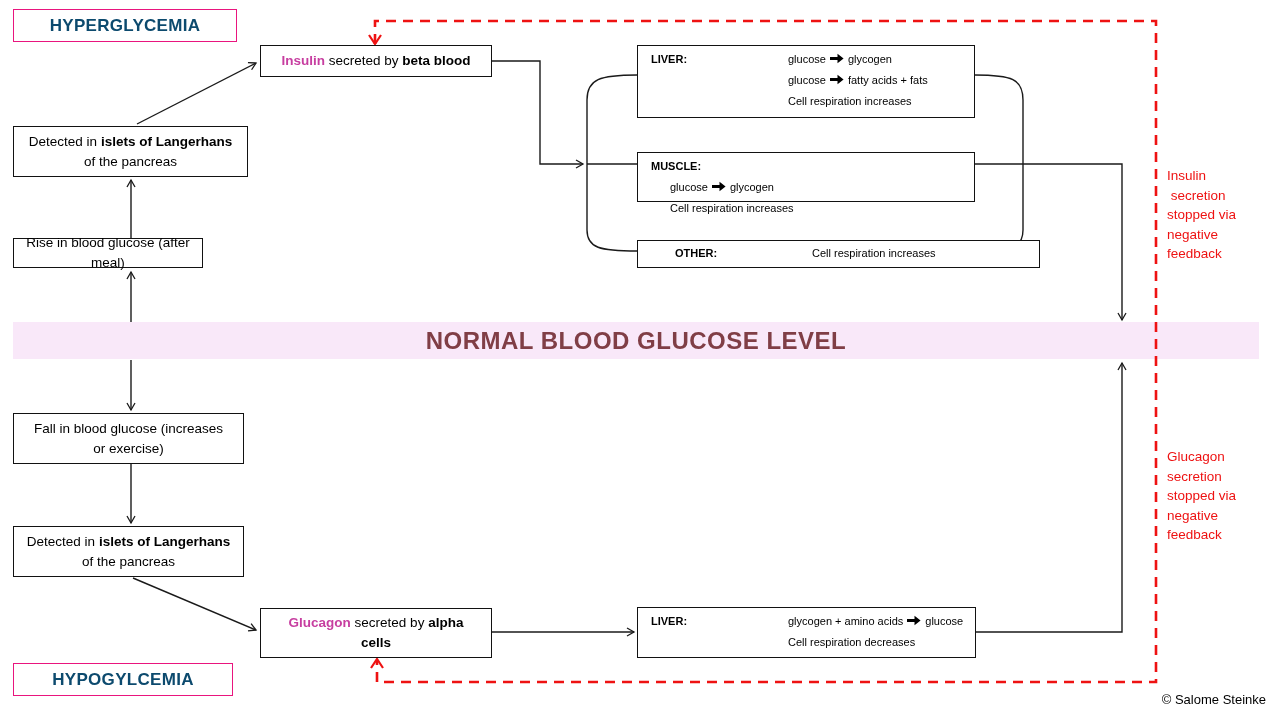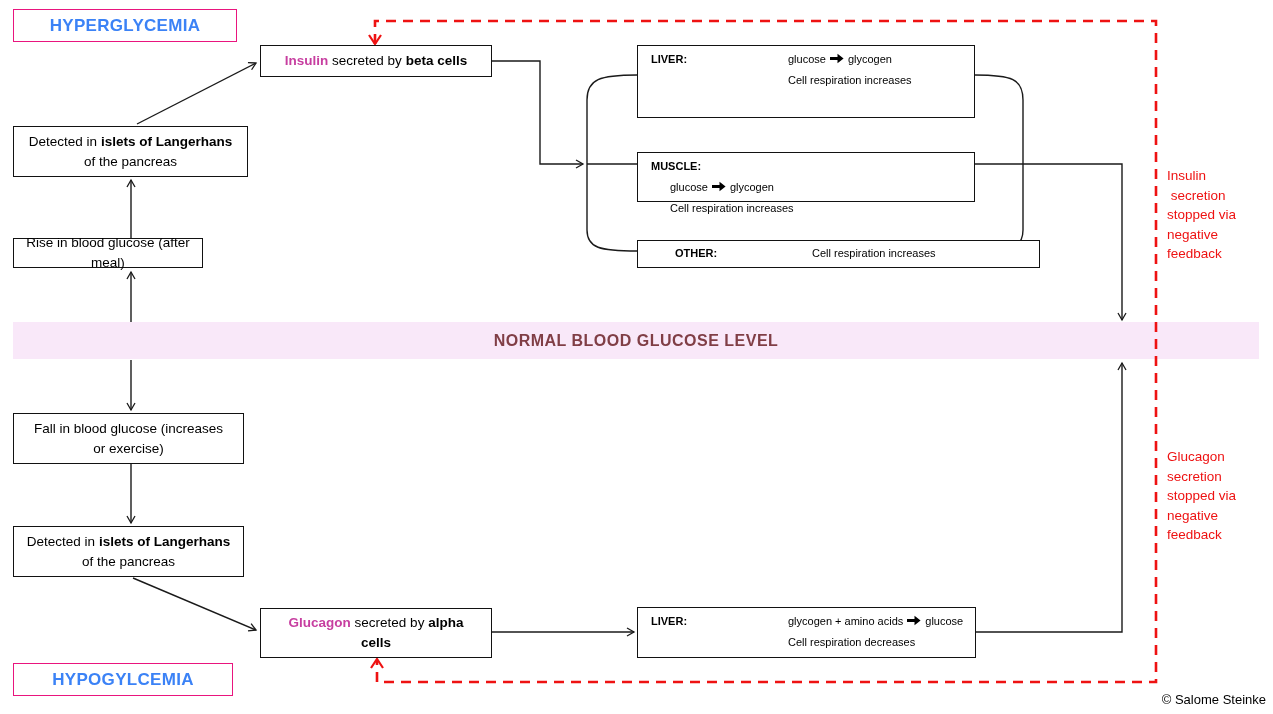--- a/index.html
+++ b/index.html
@@ -5,35 +5,35 @@
   html,body{margin:0;padding:0;background:#fff;}
   .canvas{
     position:relative;width:1273px;height:714px;background:#ffffff;
     font-family:"Liberation Sans", sans-serif;overflow:hidden;color:#000;
   }
   .abs{position:absolute;box-sizing:border-box;}
   
   .banner{
     left:13px;top:322px;width:1246px;height:37px;z-index:1;
     background:#f9e8f9;display:flex;align-items:center;justify-content:center;
-    font-weight:bold;font-size:16px;letter-spacing:.5px;color:#803e46;
+    font-weight:bold;font-size:24px;letter-spacing:.5px;color:#803e46;
   }
   
   .wires{position:absolute;left:0;top:0;z-index:5;pointer-events:none;}
   
   .node{
     background:#fff;border:1.6px solid #121212;z-index:10;
     display:flex;flex-direction:column;align-items:center;justify-content:center;
     font-size:13.5px;line-height:20px;text-align:center;
   }
   .node b{font-weight:bold;}
   .hormone{color:#c73ea0;font-weight:bold;}
   
   .cond{
-    background:#fff;border:1.6px solid #e9157e;color:#3b82f6;z-index:10;
+    background:#fff;border:1.6px solid #e9157e;color:#0c4a6e;z-index:10;
     display:flex;align-items:center;justify-content:center;
     font-weight:bold;font-size:17px;letter-spacing:.3px;
   }
   
   .organ-box{
     background:#fff;border:1.6px solid #121212;z-index:10;
     display:flex;flex-direction:row;align-items:flex-start;
     font-size:11px;line-height:21px;padding-top:3px;
   }
   .organ-label{width:105px;padding-left:13px;font-weight:bold;flex:0 0 auto;}
@@ -92,21 +92,21 @@
     <span>HYPERGLYCEMIA</span>
   </div>
   <div class="abs cond" style="left:13px;top:663px;width:220px;height:33px;">
     <span>HYPOGYLCEMIA</span>
   </div>
 
   <div class="abs node" style="left:260px;top:45px;width:232px;height:32px;padding:0 8px;">
     <div>
       <span class="hormone">Insulin</span>
       <span>secreted by</span>
-      <b>beta cells</b>
+      <b>beta blood</b>
     </div>
   </div>
 
   <div class="abs node" style="left:13px;top:126px;width:235px;height:51px;">
     <div>
       <span>Detected in</span>
       <b>islets of Langerhans</b>
     </div>
     <div>of the pancreas</div>
   </div>
@@ -135,20 +135,23 @@
       <b>alpha cells</b>
     </div>
   </div>
 
   <div class="abs organ-box" style="left:637px;top:45px;width:338px;height:73px;">
     <div class="organ-label">LIVER:</div>
     <div class="organ-lines">
         <div class="organ-line">glucose<svg width="14" height="11" viewBox="0 0 14 11" class="heavy-arrow">
             <path d="M0 3.9 L7.5 3.9 L7.5 0.8 L13.6 5.5 L7.5 10.2 L7.5 7.1 L0 7.1 Z"></path>
           </svg>glycogen</div>
+        <div class="organ-line">glucose<svg width="14" height="11" viewBox="0 0 14 11" class="heavy-arrow">
+            <path d="M0 3.9 L7.5 3.9 L7.5 0.8 L13.6 5.5 L7.5 10.2 L7.5 7.1 L0 7.1 Z"></path>
+          </svg>fatty  acids + fats</div>
         <div class="organ-line">Cell respiration increases</div>
       </div>
   </div>
   <div class="abs organ-box" style="left:637px;top:152px;width:338px;height:50px;flex-direction:column;">
     <div class="organ-label">MUSCLE:</div>
     <div class="organ-lines">
         <div class="organ-line">glucose<svg width="14" height="11" viewBox="0 0 14 11" class="heavy-arrow">
             <path d="M0 3.9 L7.5 3.9 L7.5 0.8 L13.6 5.5 L7.5 10.2 L7.5 7.1 L0 7.1 Z"></path>
           </svg>glycogen</div>
         <div class="organ-line">Cell respiration increases</div>

